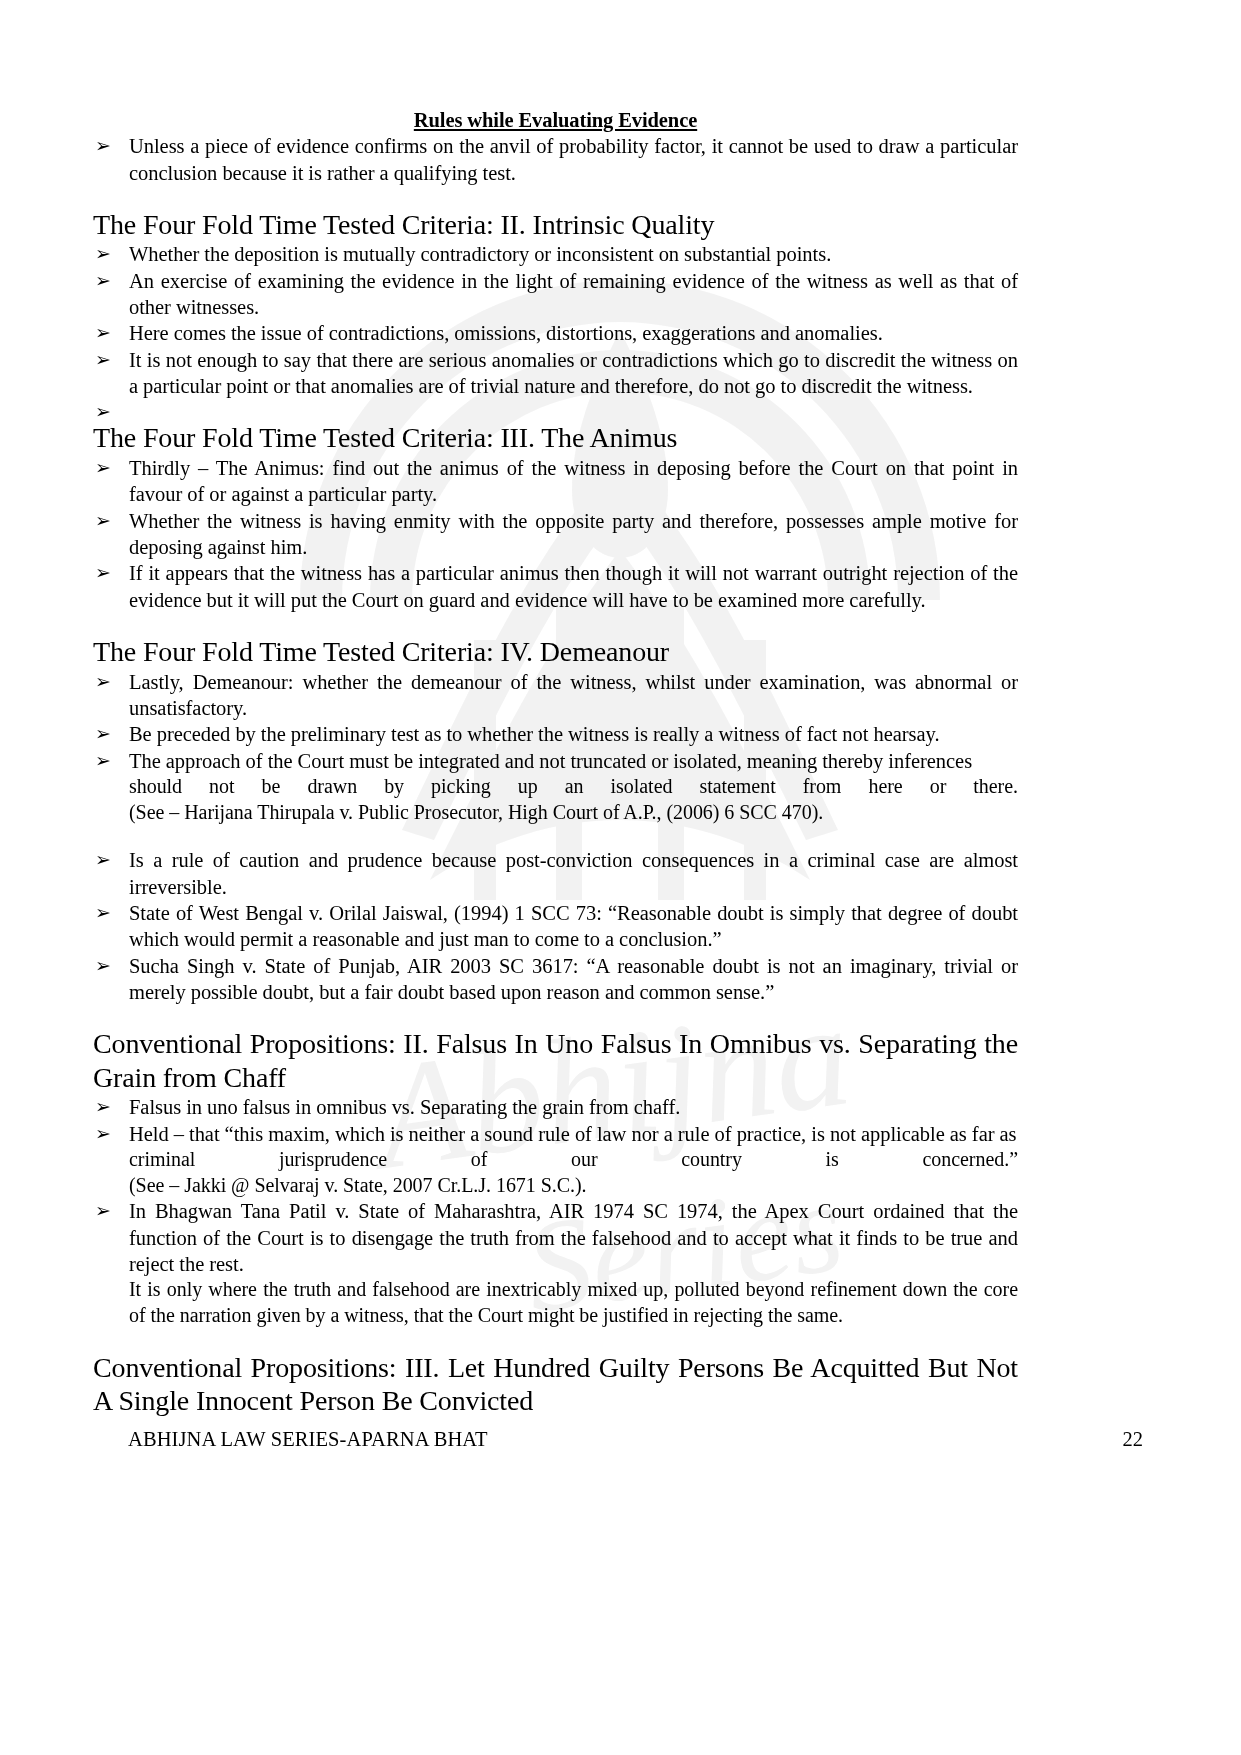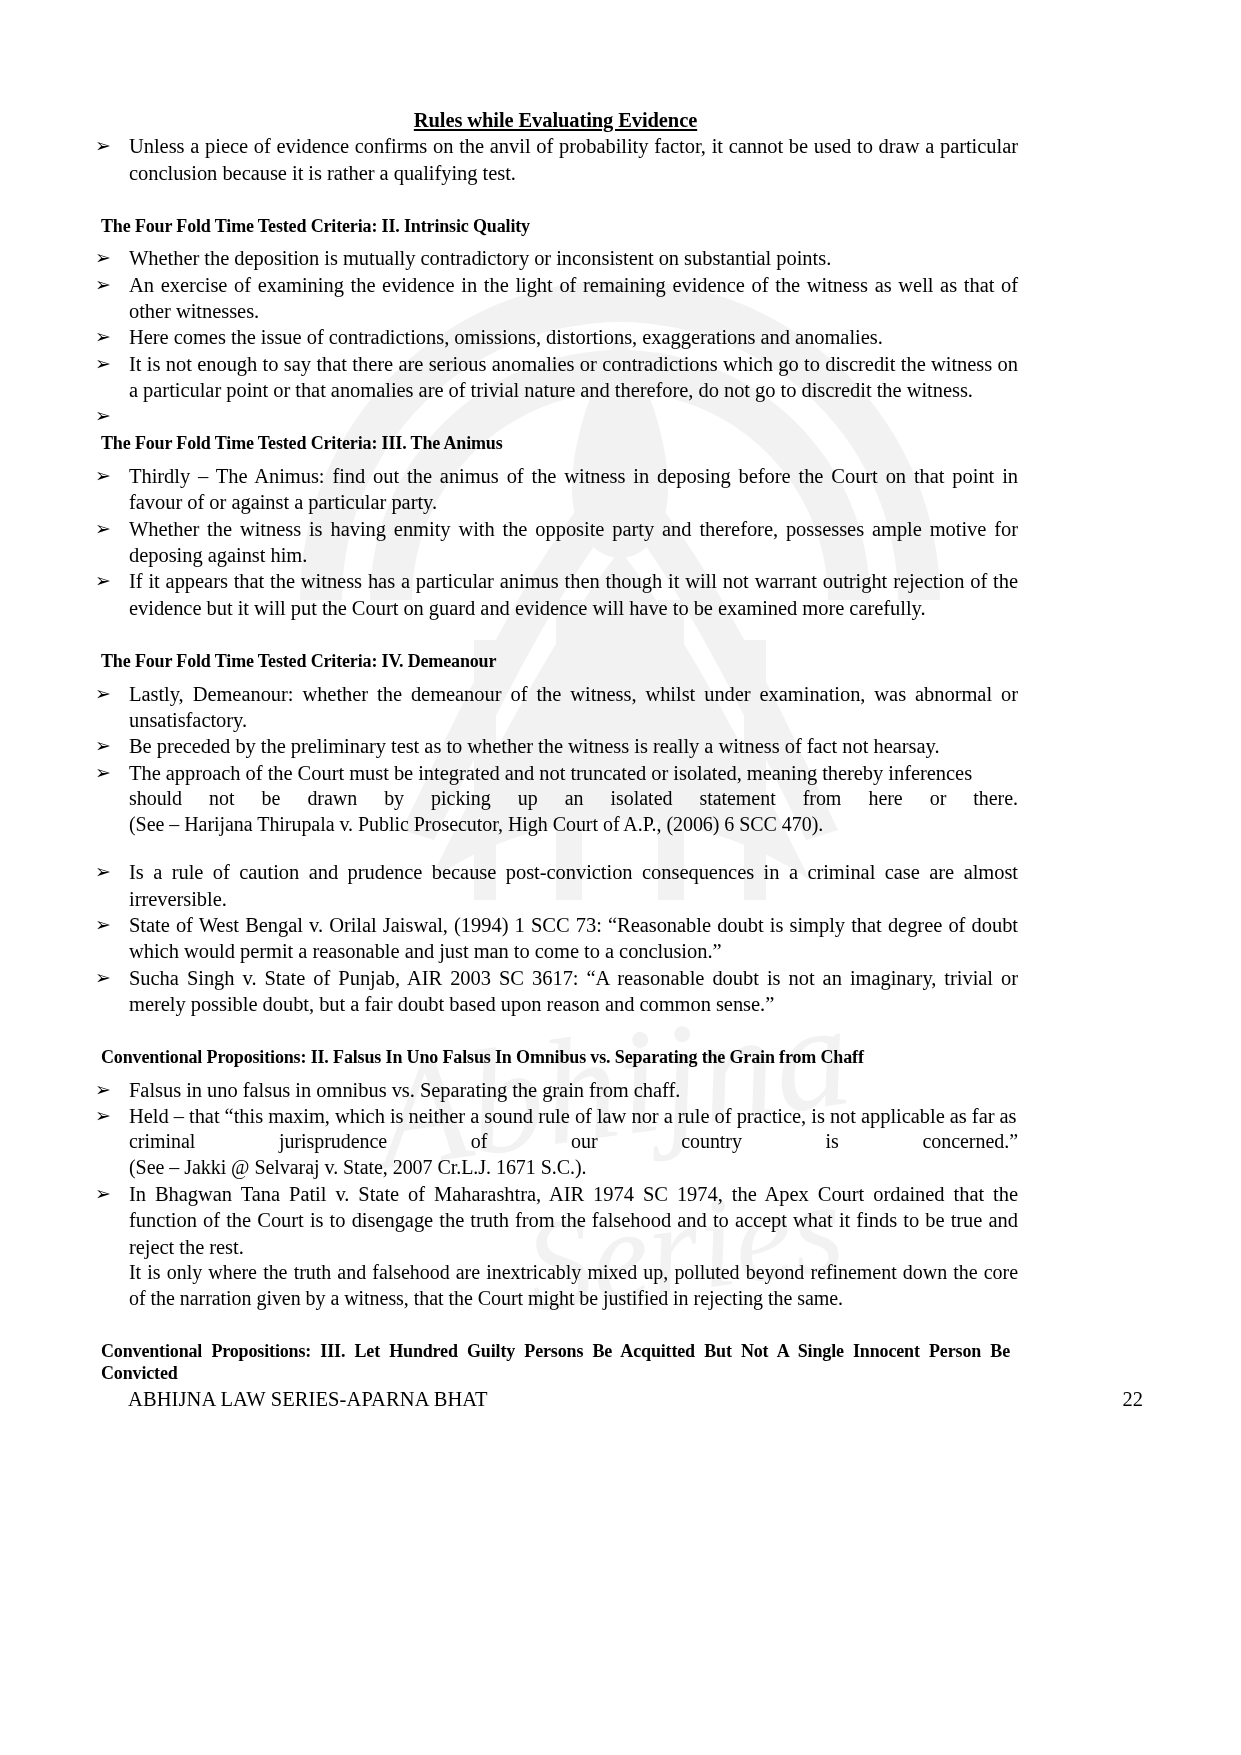--- a/index.html
+++ b/index.html
@@ -41,24 +41,24 @@
     text-align: center;
     font-weight: bold;
     font-size: 20.5px;
     line-height: 1.18;
     margin: 0 0 1px 0;
     letter-spacing: -0.1px;
     text-decoration: underline;
   }
 
   .section-head {
-    font-weight: bold;
-    font-size: 18px;
+    font-weight: normal;
+    font-size: 28px;
     line-height: 1.2;
-    margin: 8px;
+    margin: 0;
     padding: 0;
     text-align: left;
     letter-spacing: -0.15px;
   }
   .section-head.justified {
     text-align: justify;
     text-justify: inter-word;
   }
 
   .gap {
@@ -113,21 +113,21 @@
     left: 128px;
     right: 93px;
     top: 1388px;
     display: flex;
     justify-content: space-between;
     align-items: baseline;
     font-size: 20.5px;
     z-index: 2;
   }
   .footer-left { letter-spacing: 0.1px; }
-  .footer-right { padding-right: 5px; }
+  .footer-right { padding-right: 5px; margin-top: 40px; }
 </style>
 </head>
 <body>
 
 <div class="page">
 
   <svg class="watermark" viewBox="0 0 1241 1755" xmlns="http://www.w3.org/2000/svg">
     <g opacity="0.14" fill="#9a9a9a" stroke="none">
 
       <path d="M430 880 c 60 -120 120 -240 190 -330 c 70 90 130 210 190 330 c -60 -40 -125 -60 -190 -60 c -65 0 -130 20 -190 60 z"></path>

